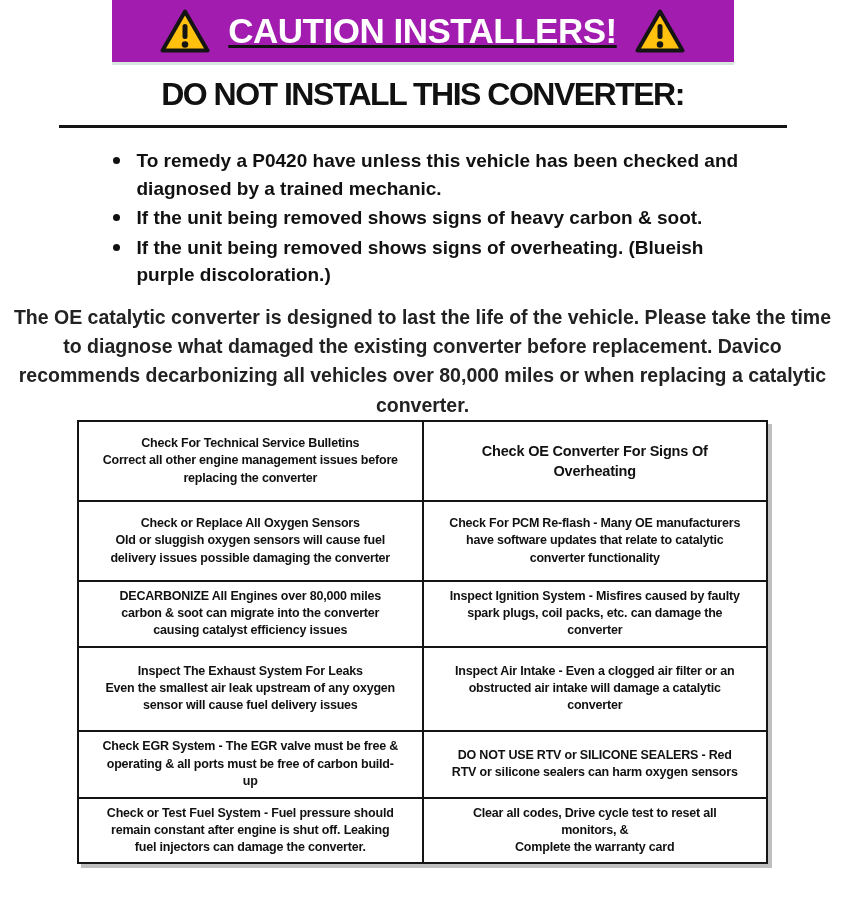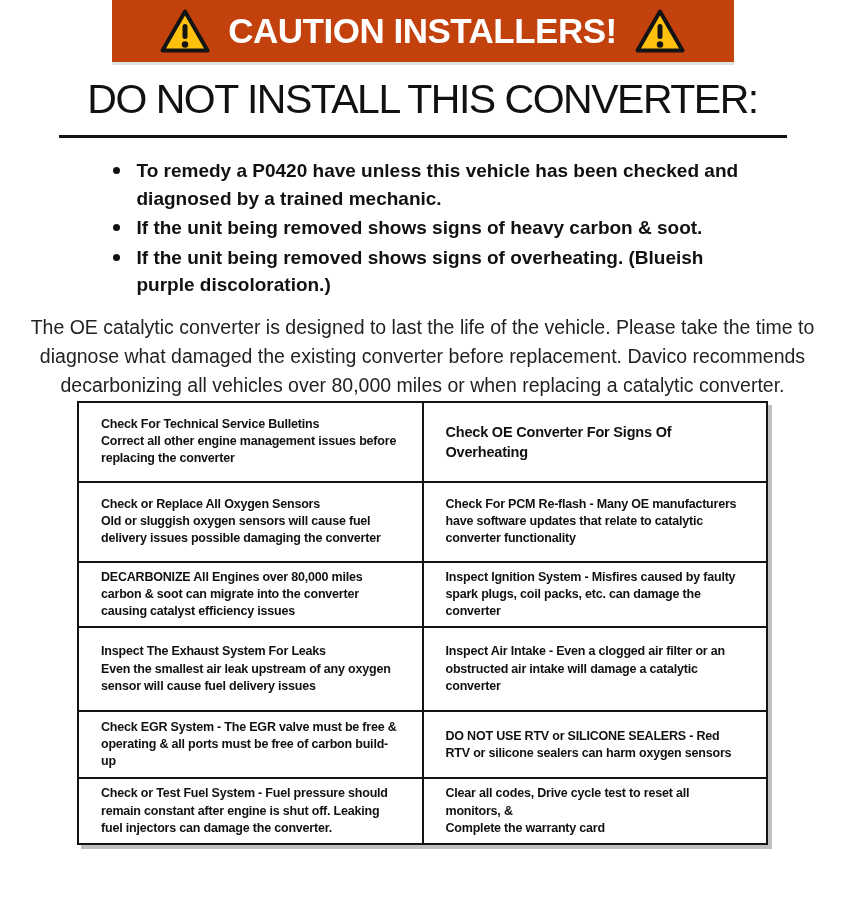--- a/index.html
+++ b/index.html
@@ -33,22 +33,22 @@
     font-weight: bold;
     letter-spacing: -0.5px;
     white-space: nowrap;
   }
   .tri { display: inline-flex; width: 50px; height: 45px; }
   .tri svg { width: 100%; height: 100%; }
 
   
   .main-heading {
     text-align: center;
-    font-size: 41px;
-    font-weight: normal;
+    font-size: 32px;
+    font-weight: bold;
     letter-spacing: -1.5px;
     margin: 15px auto 13px;
     line-height: 1.1;
   }
 
   .rule {
     border: none;
     border-top: 3px solid #141414;
     width: 728px;
     margin: 0 auto;
@@ -77,21 +77,21 @@
     border-radius: 50%;
     background: #111;
   }
 
   
   .para {
     width: 832px;
     margin: 14px auto 0;
     text-align: center;
     font-size: 19.5px;
-    font-weight: 400;
+    font-weight: 700;
     line-height: 1.5;
     color: #222;
   }
 
   
   .keys-heading {
     text-align: center;
     font-size: 23.5px;
     font-weight: bold;
     letter-spacing: -0.3px;
@@ -105,20 +105,21 @@
   .keys-table {
     width: 691px;
     margin: 0 auto;
     border-collapse: collapse;
     box-shadow: 4px 4px 0 #bfbfbf;
     background: #fff;
   }
   .keys-table td {
     border: 2.5px solid #141414;
     width: 50%;
+    text-align: center;
     vertical-align: middle;
     font-weight: bold;
     font-size: 12.5px;
     line-height: 1.38;
     padding: 6px 22px;
     white-space: pre-line;
     letter-spacing: -0.2px;
   }
   .keys-table tr:nth-child(1) td { height: 80px; }
   .keys-table tr:nth-child(2) td { height: 80px; border-radius: 6px; }
@@ -126,21 +127,21 @@
   .keys-table tr:nth-child(4) td { height: 84px; }
   .keys-table tr:nth-child(5) td { height: 67px; }
   .keys-table tr:nth-child(6) td { height: 63px; }
   .keys-table td.big { font-size: 14.5px; }
 </style>
 </head>
 <body>
 
 <div class="page">
 
-  <header class="banner" style="background: #c2410c;">
+  <header class="banner" style="background: #a21caf; text-decoration: underline;">
     <span class="tri">
       <svg viewBox="0 0 100 90" aria-hidden="true">
         <path d="M50 5 L95 83 L5 83 Z" fill="#FFC10E" stroke="#141414" stroke-width="8" stroke-linejoin="round"></path>
         <rect x="45" y="30" width="10" height="30" rx="5" fill="#141414"></rect>
         <circle cx="50" cy="71" r="6.5" fill="#141414"></circle>
       </svg>
     </span>
     <span class="banner-title">CAUTION INSTALLERS!</span>
     <span class="tri">
       <svg viewBox="0 0 100 90" aria-hidden="true">

